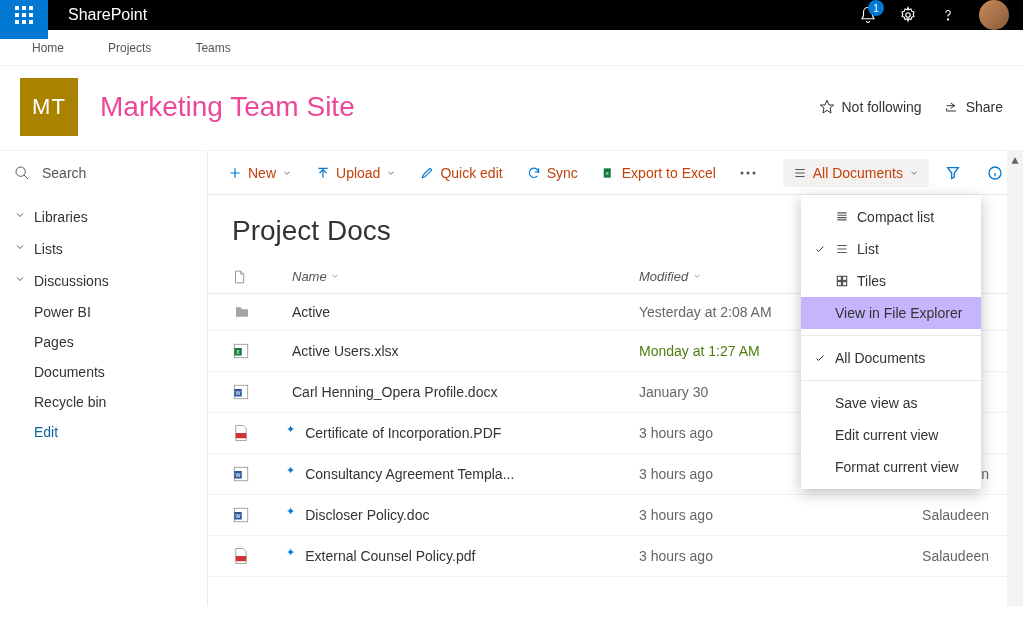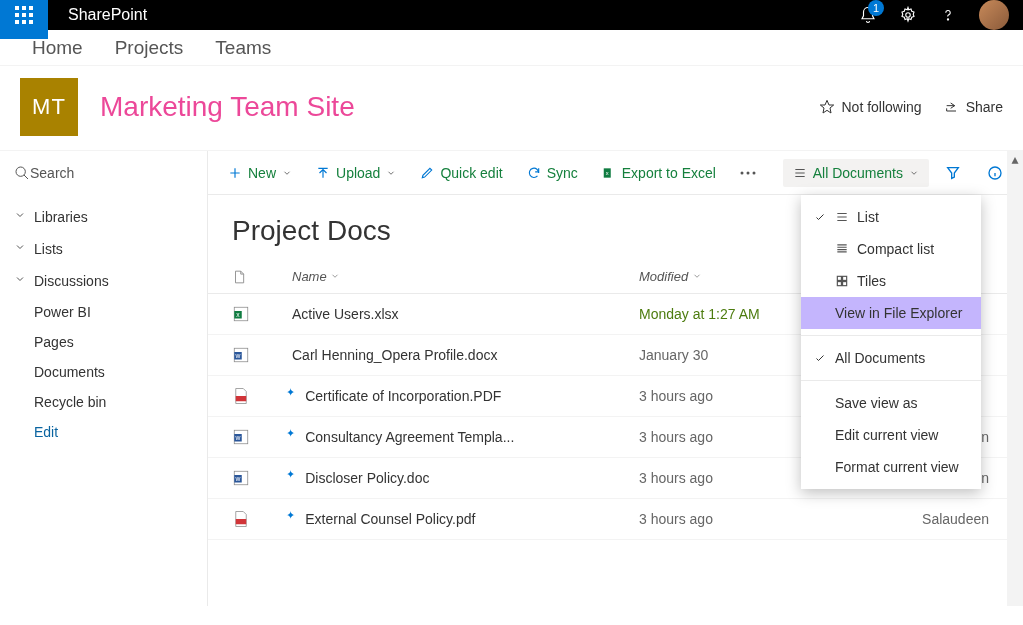--- a/index.html
+++ b/index.html
@@ -10,40 +10,40 @@
 .waffle { width:48px; height:48px; background:#0078d4; display:flex; align-items:center; justify-content:center; }
 .waffle-grid { display:grid; grid-template-columns:repeat(3,4px); grid-template-rows:repeat(3,4px); gap:3px; }
 .waffle-grid span { background:#fff; width:4px; height:4px; }
 .suite-title { margin-left:20px; font-size:16px; }
 .suite-right { margin-left:auto; display:flex; align-items:center; gap:22px; padding-right:14px; }
 .bell-wrap { position:relative; }
 .badge { position:absolute; top:-6px; right:-7px; background:#0078d4; color:#fff; border-radius:50%; width:16px; height:16px; font-size:11px; display:flex; align-items:center; justify-content:center; }
 .avatar { width:30px; height:30px; border-radius:50%; background:linear-gradient(135deg,#c88a5a,#8a5a3a); }
 
 
-.linkrow { height:36px; display:flex; align-items:center; gap:32px; padding-left:32px; border-bottom:1px solid #f3f3f3; font-size:19px; color:#555; }
+.linkrow { height:36px; display:flex; align-items:center; gap:44px; padding-left:32px; border-bottom:1px solid #f3f3f3; font-size:12px; color:#555; }
 
 
 .siteheader { display:flex; align-items:center; padding:12px 20px 14px 20px; border-bottom:1px solid #f3f3f3; }
 .sitelogo { width:58px; height:58px; background:#a98200; color:#fff; display:flex; align-items:center; justify-content:center; font-size:22px; letter-spacing:1px; }
 .sitetitle { margin-left:22px; font-size:28px; font-weight:300; color:#ec4899; }
 .siteactions { margin-left:auto; display:flex; gap:22px; font-size:14px; color:#333; align-items:center; }
 .siteactions .act { display:flex; align-items:center; gap:6px; }
 
 
 .main { display:flex; height:calc(625px - 48px - 36px - 86px); }
 .leftcol { width:208px; border-right:1px solid #eaeaea; }
-.search { height:44px; display:flex; align-items:center; padding-left:14px; gap:0; color:#555; }
+.search { height:44px; display:flex; align-items:center; padding-left:14px; gap:12px; color:#555; }
 .navgroup { padding:6px 0; }
 .navhead { display:flex; align-items:flex-start; gap:8px; padding:8px 14px; color:#333; }
 .navitem { padding:7px 14px 7px 34px; color:#333; }
 .navitem.edit { color:#0a64a0; }
 
 .rightcol { flex:1; padding:0; position:relative; }
-.cmdbar { height:44px; border-bottom:1px solid #eaeaea; display:flex; align-items:center; padding:0 10px; gap:4px; color:#15803d; }
+.cmdbar { height:44px; border-bottom:1px solid #eaeaea; display:flex; align-items:center; padding:0 10px; gap:4px; color:#c2410c; }
 .cmd { display:flex; align-items:center; gap:6px; padding:6px 10px; border-radius:2px; }
 .cmd.viewbtn { background:#f3f2f1; }
 .cmdright { margin-left:auto; display:flex; align-items:center; gap:6px; }
 
 .libtitle { font-size:28px; font-weight:300; padding:20px 24px 14px 24px; }
 .thead { display:flex; padding:8px 24px; color:#555; font-size:13px; border-bottom:1px solid #eaeaea;font-style:italic; }
 .col-ico { width:60px; }
 .col-name { flex:1; }
 .col-mod { width:190px; }
 .col-by { width:170px; text-align:right; padding-right:10px; }
@@ -236,36 +236,36 @@
           <svg width="16" height="16" viewBox="0 0 24 24" fill="none" stroke="#0078d4" stroke-width="2">
               <circle cx="12" cy="12" r="9"></circle>
               <path d="M12 8h.01M12 12v5"></path>
             </svg>
         </div>
       </div>
     </div>
 
     <div class="dropdown">
       <div class="ddrow">
+        <span class="check"></span>
+        <svg width="14" height="14" viewBox="0 0 24 24" fill="none" stroke="#555" stroke-width="2">
+            <path d="M4 5h16M4 9h16M4 13h16M4 17h16"></path>
+          </svg>
+        <span>Compact list</span>
+      </div>
+      <div class="ddrow">
         <span class="check">
             <svg width="12" height="12" viewBox="0 0 24 24" fill="none" stroke="#333" stroke-width="2">
               <path d="M5 13l4 4L19 7"></path>
             </svg>
           </span>
         <svg width="14" height="14" viewBox="0 0 24 24" fill="none" stroke="#555" stroke-width="2">
             <path d="M4 6h16M4 12h16M4 18h16"></path>
           </svg>
         <span>List</span>
-      </div>
-      <div class="ddrow">
-        <span class="check"></span>
-        <svg width="14" height="14" viewBox="0 0 24 24" fill="none" stroke="#555" stroke-width="2">
-            <path d="M4 5h16M4 9h16M4 13h16M4 17h16"></path>
-          </svg>
-        <span>Compact list</span>
       </div>
       <div class="ddrow">
         <span class="check"></span>
         <svg width="14" height="14" viewBox="0 0 24 24" fill="none" stroke="#555" stroke-width="2">
             <rect x="4" y="4" width="7" height="7"></rect>
             <rect x="13" y="4" width="7" height="7"></rect>
             <rect x="4" y="13" width="7" height="7"></rect>
             <rect x="13" y="13" width="7" height="7"></rect>
           </svg>
         <span>Tiles</span>
@@ -318,20 +318,32 @@
         <svg width="10" height="10" viewBox="0 0 24 24" fill="none" stroke="#888" stroke-width="2" style="display:inline">
             <path d="M6 9l6 6 6-6"></path>
           </svg>
       </div>
       <div class="col-by"></div>
     </div>
 
     <div id="rows">
         <div class="row">
           <div class="col-ico">
+            <svg width="20" height="16" viewBox="0 0 24 24" fill="#a6a6a6">
+              <path d="M3 5h7l2 3h9v11H3z"></path>
+            </svg>
+          </div>
+          <div class="col-name">
+            <span>Active</span>
+          </div>
+          <div class="col-mod" style="color:#666">Yesterday at 2:08 AM</div>
+          <div class="col-by" style="color:#666"></div>
+        </div>
+        <div class="row">
+          <div class="col-ico">
             <svg width="18" height="20" viewBox="0 0 24 24">
               <rect x="3" y="3" width="18" height="18" fill="#fff" stroke="#888"></rect>
               <rect x="3" y="8" width="10" height="10" fill="#107c41"></rect>
               <text x="8" y="16" font-size="9" fill="#fff" text-anchor="middle">x</text>
             </svg>
           </div>
           <div class="col-name">
             <span>Active Users.xlsx</span>
           </div>
           <div class="col-mod" style="color:#4d7c0f">Monday at 1:27 AM</div>

